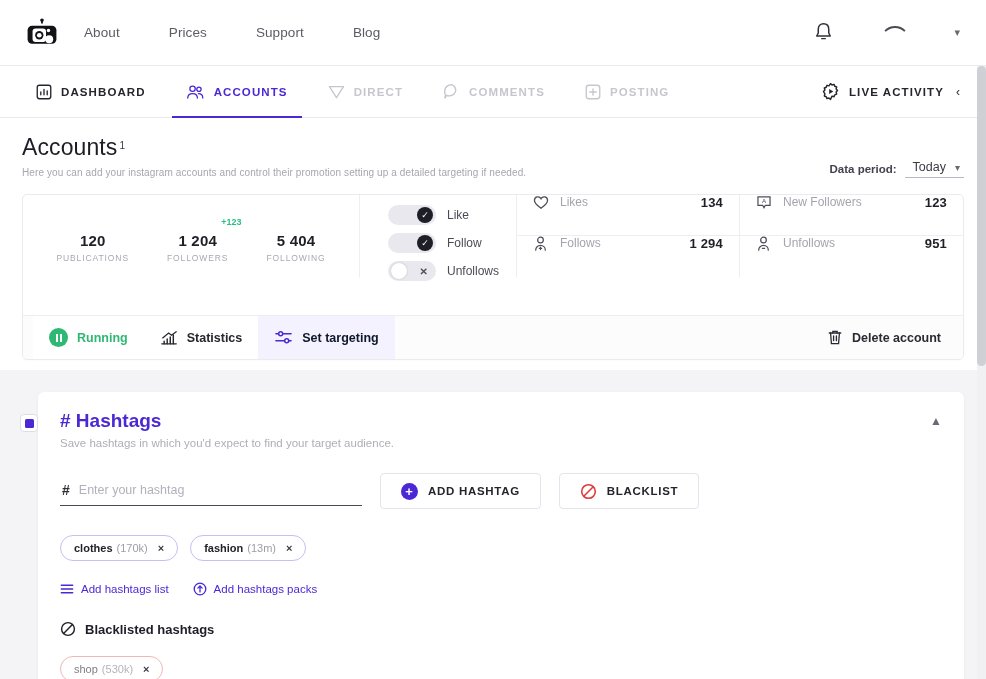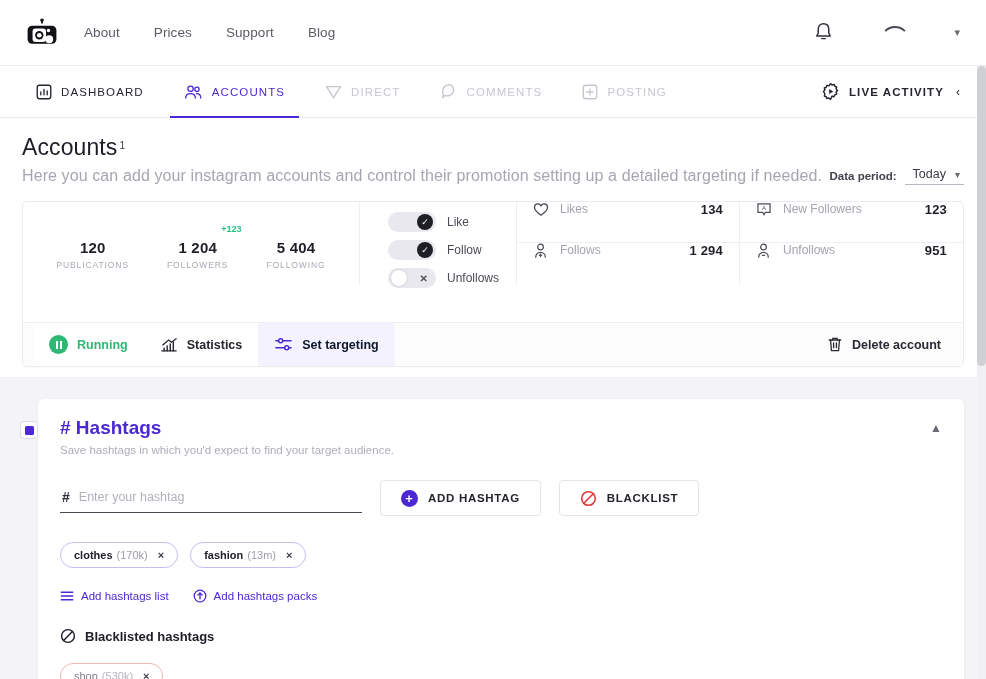--- a/index.html
+++ b/index.html
@@ -20,21 +20,21 @@
     padding: 0 22px;
     border-bottom: 1px solid #ececef;
     position: relative;
   }
   .logo {
     width: 40px; height: 40px;
     margin-right: 22px;
     flex-shrink: 0;
     display: flex; align-items: center; justify-content: center;
   }
-  .main-nav { display: flex; align-items: flex-end; gap: 34px; }
+  .main-nav { display: flex; align-items: flex-end; gap: 49px; }
   .main-nav a {
     font-size: 13.5px;
     color: #5b5b66;
     text-decoration: none;
     letter-spacing: .1px;
   }
   .header-right {
     margin-left: auto;
     display: flex;
     align-items: center;
@@ -75,21 +75,21 @@
     display: flex;
     align-items: center;
     gap: 9px;
     padding: 0 14px;
     margin-right: 12px;
     position: relative;
     cursor: pointer;
   }
   .tab .tab-label {
     font-size: 11.5px;
-    font-weight: normal;
+    font-weight: bold;
     letter-spacing: 1.1px;
   }
   .tab.dark .tab-label { color: #25252d; }
   .tab.dark .ic { color: #25252d; }
   .tab.active .tab-label { color: #4b28d4; }
   .tab.active .ic { color: #4b28d4; }
   .tab.muted .tab-label { color: #c6c6cf; }
   .tab.muted .ic { color: #c6c6cf; }
   .tab.active::after {
     content: "";
@@ -124,21 +124,21 @@
     display: inline-block;
     letter-spacing: .1px;
   }
   .title-sup {
     font-size: 10px;
     color: #3b3b45;
     vertical-align: super;
     margin-left: 2px;
   }
   .page-sub {
-    font-size: 16px;
+    font-size: 10px;
     color: #a6a6b0;
     margin-top: 6px;
     letter-spacing: .1px;
   }
   .data-period {
     position: absolute;
     right: 22px; bottom: 12px;
     display: flex; align-items: center; gap: 8px;
   }
   .dp-label { font-size: 11.5px; color: #43434d; font-weight: bold; }

